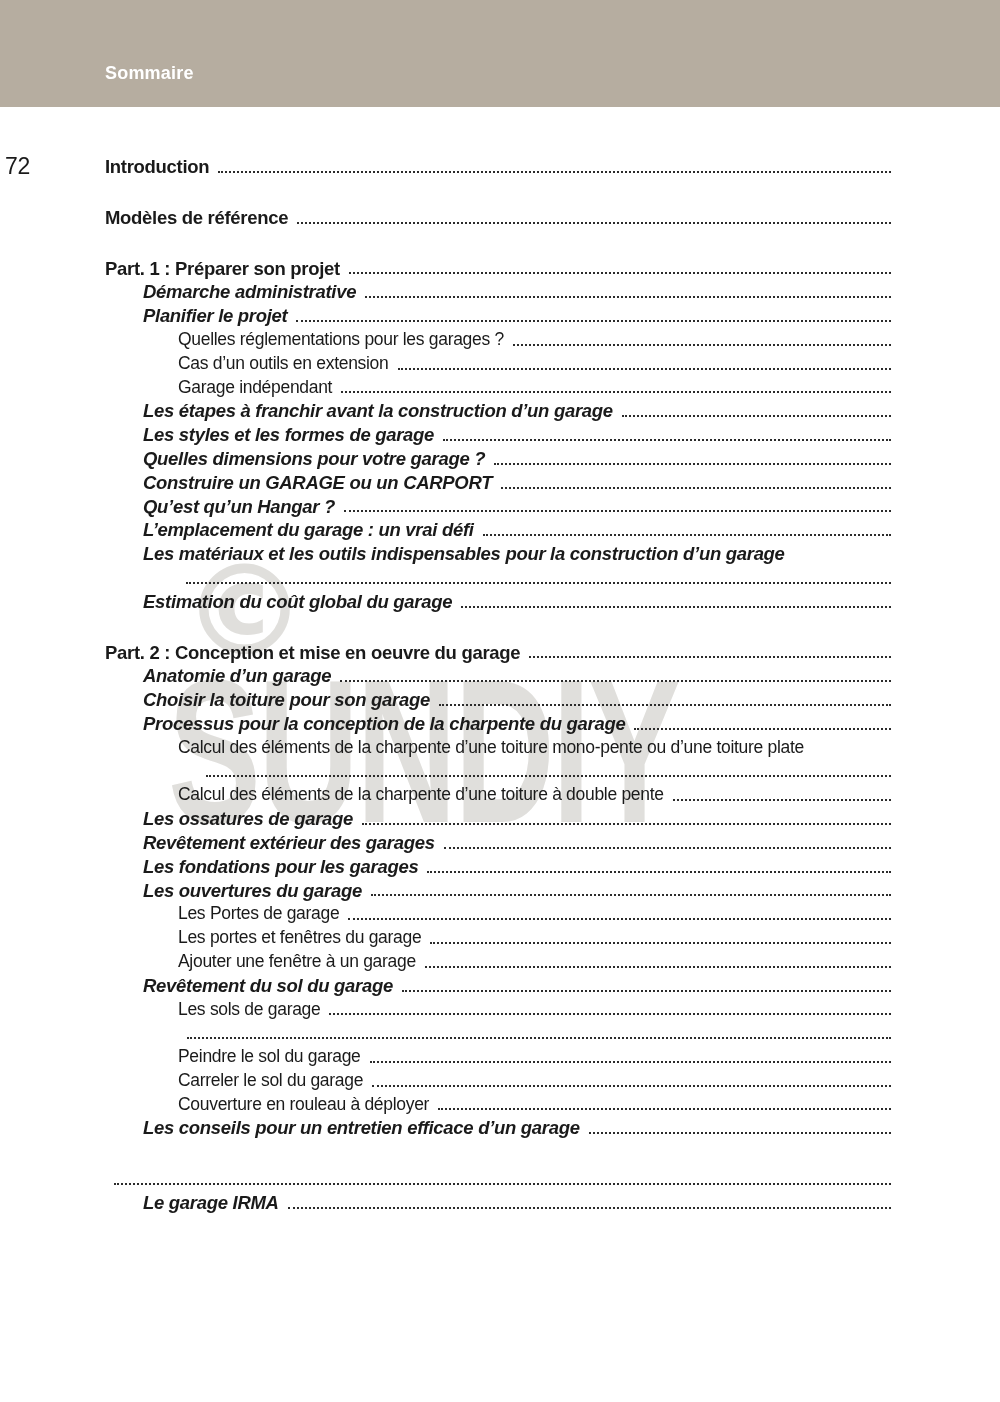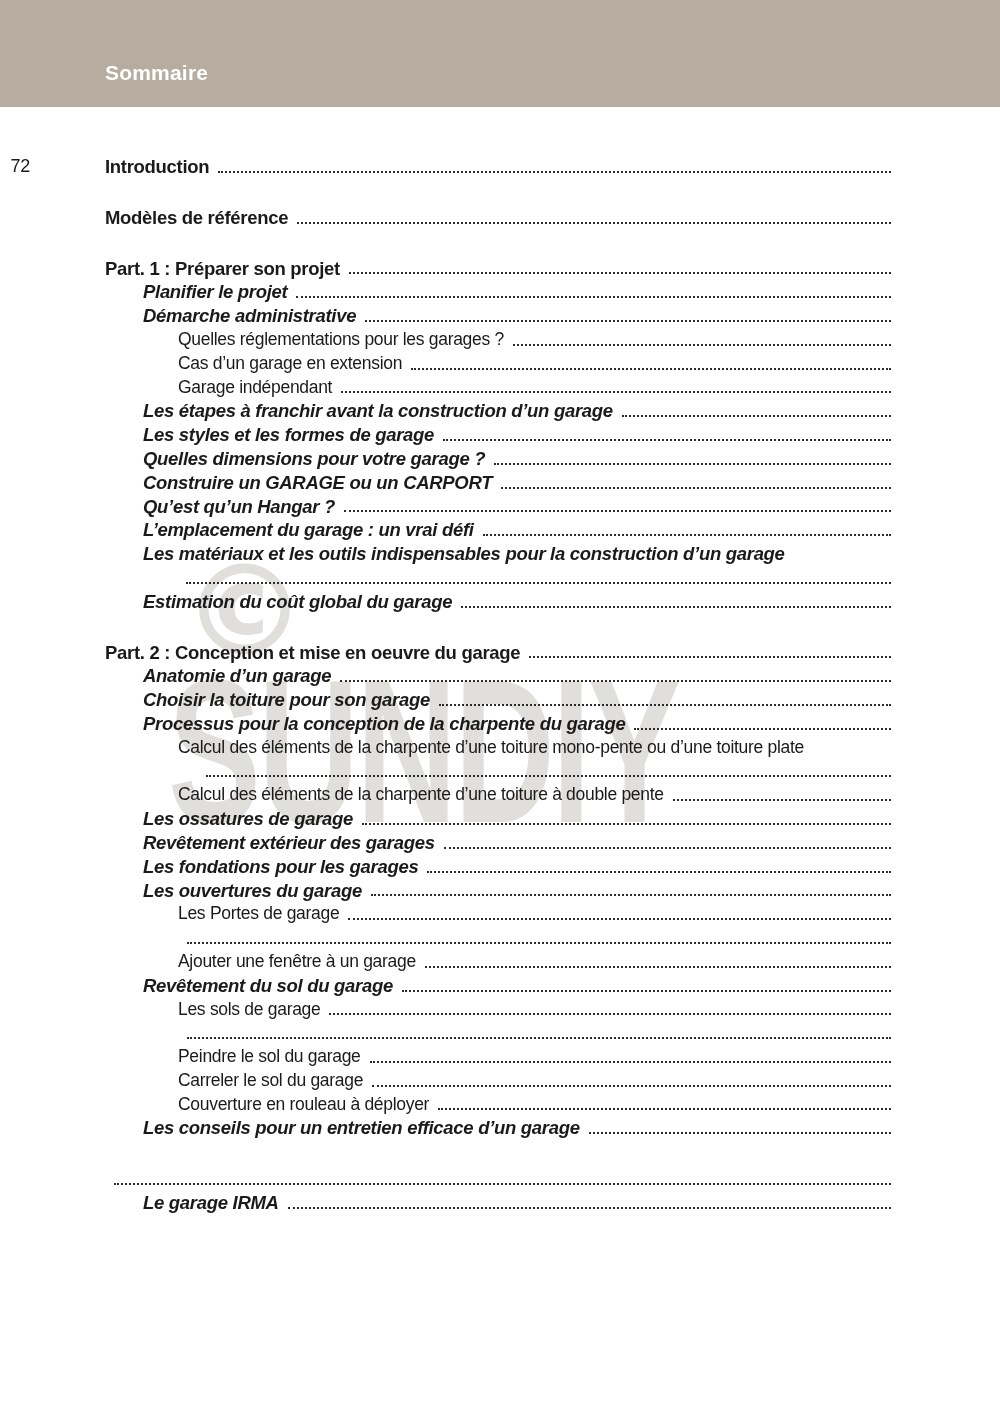--- a/index.html
+++ b/index.html
@@ -12,21 +12,21 @@
   }
   .page { position:absolute; inset:0; background:#ffffff; overflow:hidden; }
 
   
   .header {
     position:absolute; top:0; left:0; width:1000px; height:107px;
     background:#b6ada0; z-index:2;
   }
   .header-title {
     position:absolute; left:105px; top:58px;
-    font-size:21px; font-weight:bold; color:#ffffff;
+    font-size:18px; font-weight:bold; color:#ffffff;
     letter-spacing:0.2px; line-height:30px;
   }
 
   
   .watermark { position:absolute; z-index:0; color:#e0dfdc; pointer-events:none; user-select:none; }
   .wm-symbol {
     position:absolute; left:182px; top:548px;
     font-size:125px; font-weight:bold; line-height:1;
     font-family:"DejaVu Sans", sans-serif;
   }
@@ -52,21 +52,21 @@
   .lvl2 { padding-left:178px; font-weight:normal; font-size:17.5px; }
   .row .label { white-space:nowrap; }
   .row .dots {
     flex:1; min-width:18px;
     border-bottom:2px dotted #2b2b2b;
     align-self:flex-end;
     margin:0 2px 6px 9px;
   }
   .row .page {
     flex:none; width:30px; text-align:right;
-    font-weight:normal; font-style:normal; font-size:18px;
+    font-weight:normal; font-style:normal; font-size:23px;
   }
   .row.dots-only .dots { margin-left:0; }
   .row.dots-only.lvl1 { padding-left:186px; }
   .row.dots-only.lvl2 { padding-left:206px; }
 </style>
 </head>
 <body>
 
 <div class="page">
 
@@ -89,36 +89,36 @@
         <span class="label">Modèles de référence</span>
         <span class="dots"></span>
         <span class="page">2</span>
       </div>
       <div class="row lvl0 gap">
         <span class="label">Part. 1 : Préparer son projet</span>
         <span class="dots"></span>
         <span class="page">4</span>
       </div>
       <div class="row lvl1">
+        <span class="label">Démarche administrative</span>
+        <span class="dots"></span>
+        <span class="page">6</span>
+      </div>
+      <div class="row lvl1">
         <span class="label">Planifier le projet</span>
         <span class="dots"></span>
         <span class="page">6</span>
       </div>
-      <div class="row lvl1">
-        <span class="label">Démarche administrative</span>
-        <span class="dots"></span>
-        <span class="page">6</span>
-      </div>
       <div class="row lvl2">
         <span class="label">Quelles réglementations pour les garages ?</span>
         <span class="dots"></span>
         <span class="page">7</span>
       </div>
       <div class="row lvl2">
-        <span class="label">Cas d’un garage en extension</span>
+        <span class="label">Cas d’un outils en extension</span>
         <span class="dots"></span>
         <span class="page">10</span>
       </div>
       <div class="row lvl2">
         <span class="label">Garage indépendant</span>
         <span class="dots"></span>
         <span class="page">12</span>
       </div>
       <div class="row lvl1">
         <span class="label">Les étapes à franchir avant la construction d’un garage</span>
@@ -213,20 +213,21 @@
         <span class="label">Les ouvertures du garage</span>
         <span class="dots"></span>
         <span class="page">52</span>
       </div>
       <div class="row lvl2">
         <span class="label">Les Portes de garage</span>
         <span class="dots"></span>
         <span class="page">53</span>
       </div>
       <div class="row lvl2">
+        <span class="label">Les portes et fenêtres du garage</span>
         <span class="dots"></span>
         <span class="page">55</span>
       </div>
       <div class="row lvl2">
         <span class="label">Ajouter une fenêtre à un garage</span>
         <span class="dots"></span>
         <span class="page">56</span>
       </div>
       <div class="row lvl1">
         <span class="label">Revêtement du sol du garage</span>

